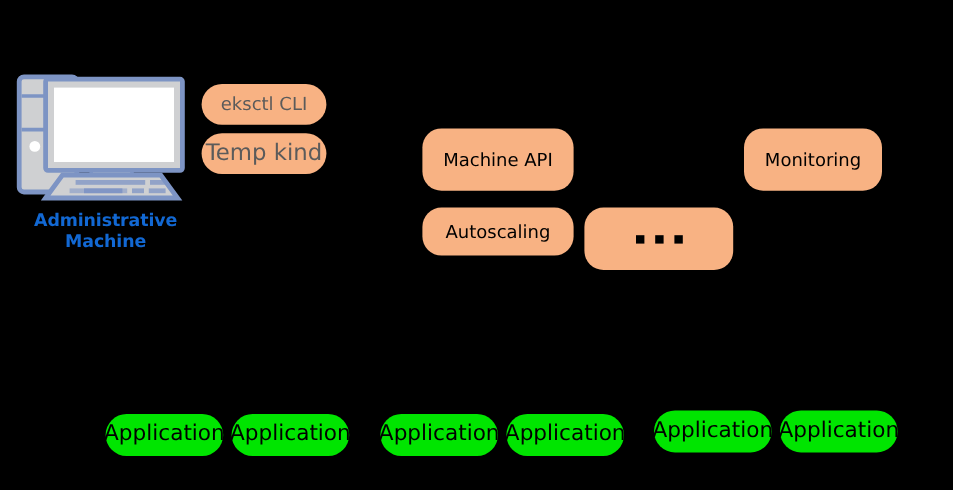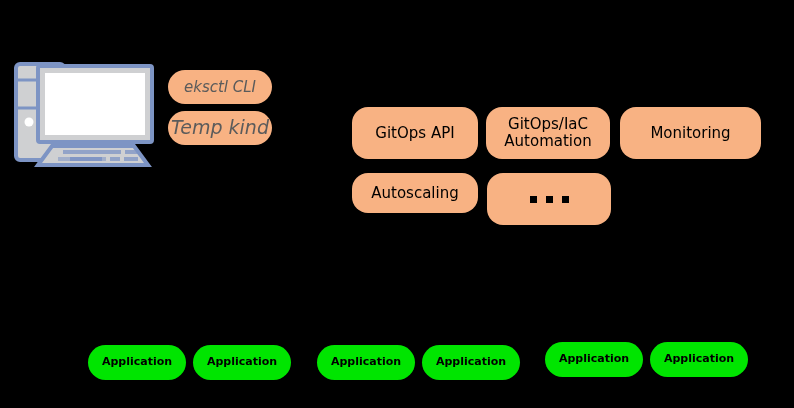--- a/index.html
+++ b/index.html
@@ -30,28 +30,26 @@
     white-space: pre-line;
   }
   .pill-orange {
     background: #F8B283;
     border-radius: 16px;
     color: #000000;
   }
   .pill-orange.soft-label {
     color: #5B5B5B;
     border-radius: 999px;
-    font-style: italic;
   }
   .pill-green {
     background: #00E500;
     border-radius: 999px;
     color: #000000;
-    font-size: 11px;
-    font-weight: bold;
+    font-size: 18px;
   }
 
   
   .machine {
     position: absolute;
     left: 8px;
     top: 58px;
     width: 160px;
     height: 112px;
   }
@@ -105,31 +103,31 @@
       <path d="M30 107 L44 88 L126 88 L140 107 Z" fill="#CFD0D2" stroke="#7D94C4" stroke-width="4"></path>
       <rect x="55" y="92" width="58" height="4" fill="#7D94C4" opacity="0.75"></rect>
       <rect x="117" y="92" width="13" height="4" fill="#7D94C4" opacity="0.75"></rect>
       <rect x="50" y="99" width="48" height="4" fill="#7D94C4" opacity="0.55"></rect>
       <rect x="102" y="99" width="10" height="4" fill="#7D94C4" opacity="0.75"></rect>
       <rect x="116" y="99" width="14" height="4" fill="#7D94C4" opacity="0.75"></rect>
       <rect x="62" y="99" width="32" height="4" fill="#7D94C4" opacity="0.9"></rect>
     </svg>
   </div>
 
+  <div class="machine-label">Administrative
+Machine</div>
 
   <div class="pill pill-orange soft-label" style="left:168px; top:70px; width:104px; height:34px; font-size:15px;">eksctl CLI</div>
 
   <div class="pill pill-orange soft-label" style="left:168px; top:111px; width:104px; height:34px; font-size:19px;">Temp kind</div>
 
-  <div class="pill pill-orange" style="left:352px; top:107px; width:126px; height:52px; font-size:15px;">GitOps API</div>
+  <div class="pill pill-orange" style="left:352px; top:107px; width:126px; height:52px; font-size:15px;">Machine API</div>
 
-  <div class="pill pill-orange" style="left:486px; top:107px; width:124px; height:52px; font-size:15px;">GitOps/IaC
-Automation</div>
 
-  <div class="pill pill-orange" style="left:620px; top:107px; width:141px; height:52px; font-size:15px;">Monitoring</div>
+  <div class="pill pill-orange" style="left:620px; top:107px; width:115px; height:52px; font-size:15px;">Monitoring</div>
 
   <div class="pill pill-orange" style="left:352px; top:173px; width:126px; height:40px; font-size:15px;">Autoscaling</div>
 
   <div class="pill pill-orange" style="left:487px; top:173px; width:124px; height:52px;">
     <span class="dots-row">
       <i></i><i></i><i></i>
     </span>
   </div>
 
   <div class="pill pill-green" style="left:88px;  top:345px; width:98px; height:35px;">Application</div>

